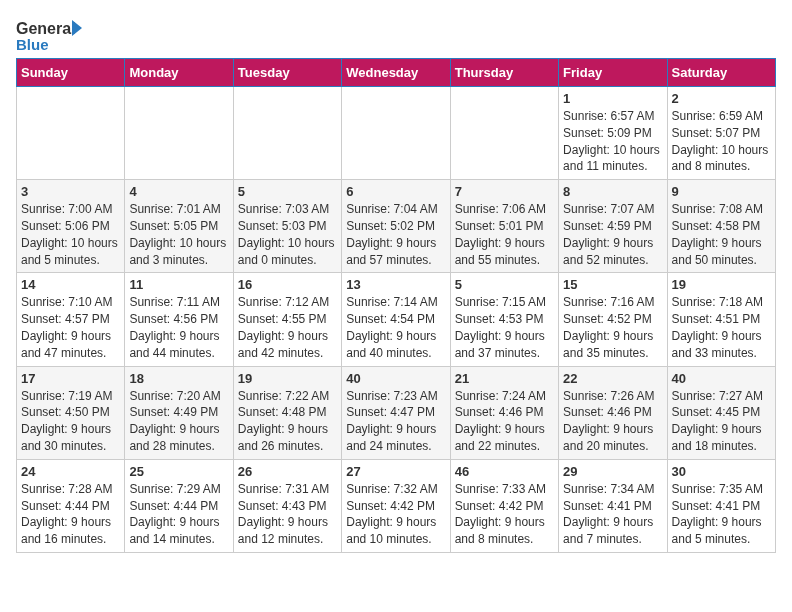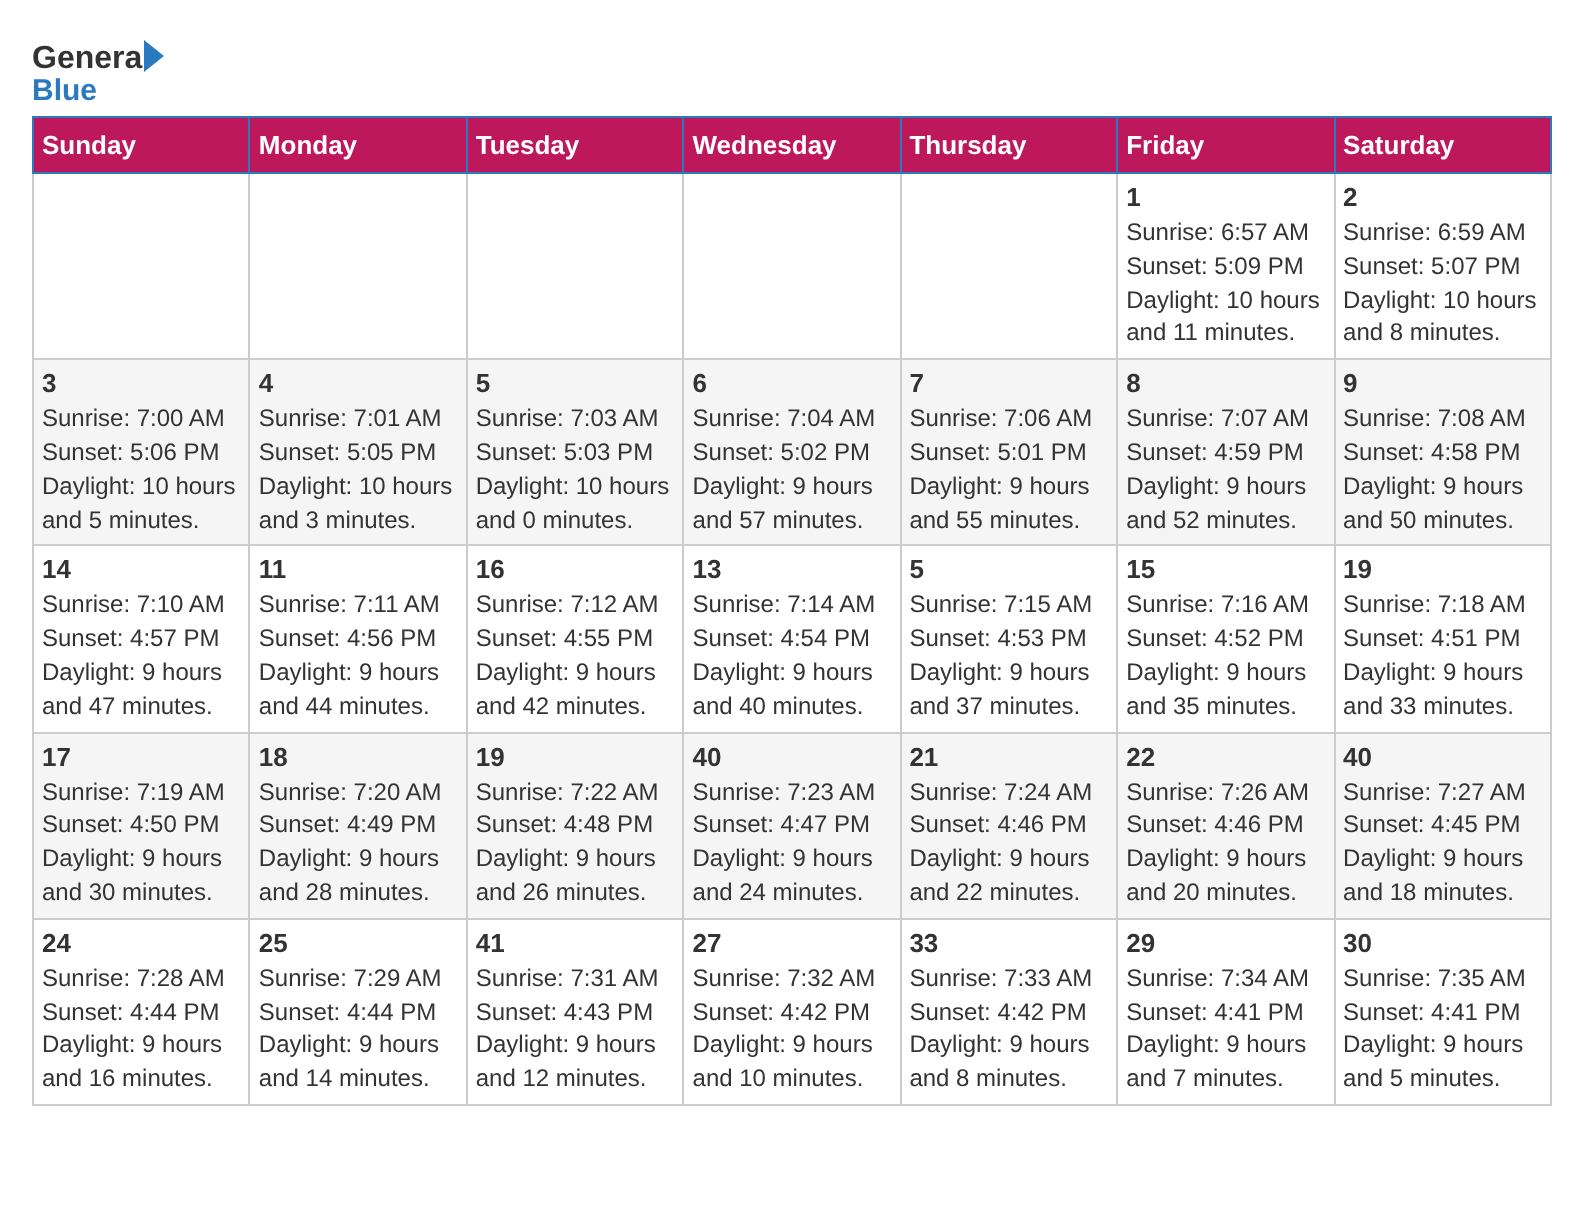--- a/index.html
+++ b/index.html
@@ -212,29 +212,29 @@
       <tr>
         <td>
           <span class="day-num">24</span>
           <div class="day-info">Sunrise: 7:28 AM<br>Sunset: 4:44 PM<br>Daylight: 9 hours and 16 minutes.</div>
         </td>
         <td>
           <span class="day-num">25</span>
           <div class="day-info">Sunrise: 7:29 AM<br>Sunset: 4:44 PM<br>Daylight: 9 hours and 14 minutes.</div>
         </td>
         <td>
-          <span class="day-num">41</span>
+          <span class="day-num">26</span>
           <div class="day-info">Sunrise: 7:31 AM<br>Sunset: 4:43 PM<br>Daylight: 9 hours and 12 minutes.</div>
         </td>
         <td>
           <span class="day-num">27</span>
           <div class="day-info">Sunrise: 7:32 AM<br>Sunset: 4:42 PM<br>Daylight: 9 hours and 10 minutes.</div>
         </td>
         <td>
-          <span class="day-num">33</span>
+          <span class="day-num">46</span>
           <div class="day-info">Sunrise: 7:33 AM<br>Sunset: 4:42 PM<br>Daylight: 9 hours and 8 minutes.</div>
         </td>
         <td>
           <span class="day-num">29</span>
           <div class="day-info">Sunrise: 7:34 AM<br>Sunset: 4:41 PM<br>Daylight: 9 hours and 7 minutes.</div>
         </td>
         <td>
           <span class="day-num">30</span>
           <div class="day-info">Sunrise: 7:35 AM<br>Sunset: 4:41 PM<br>Daylight: 9 hours and 5 minutes.</div>
         </td>

